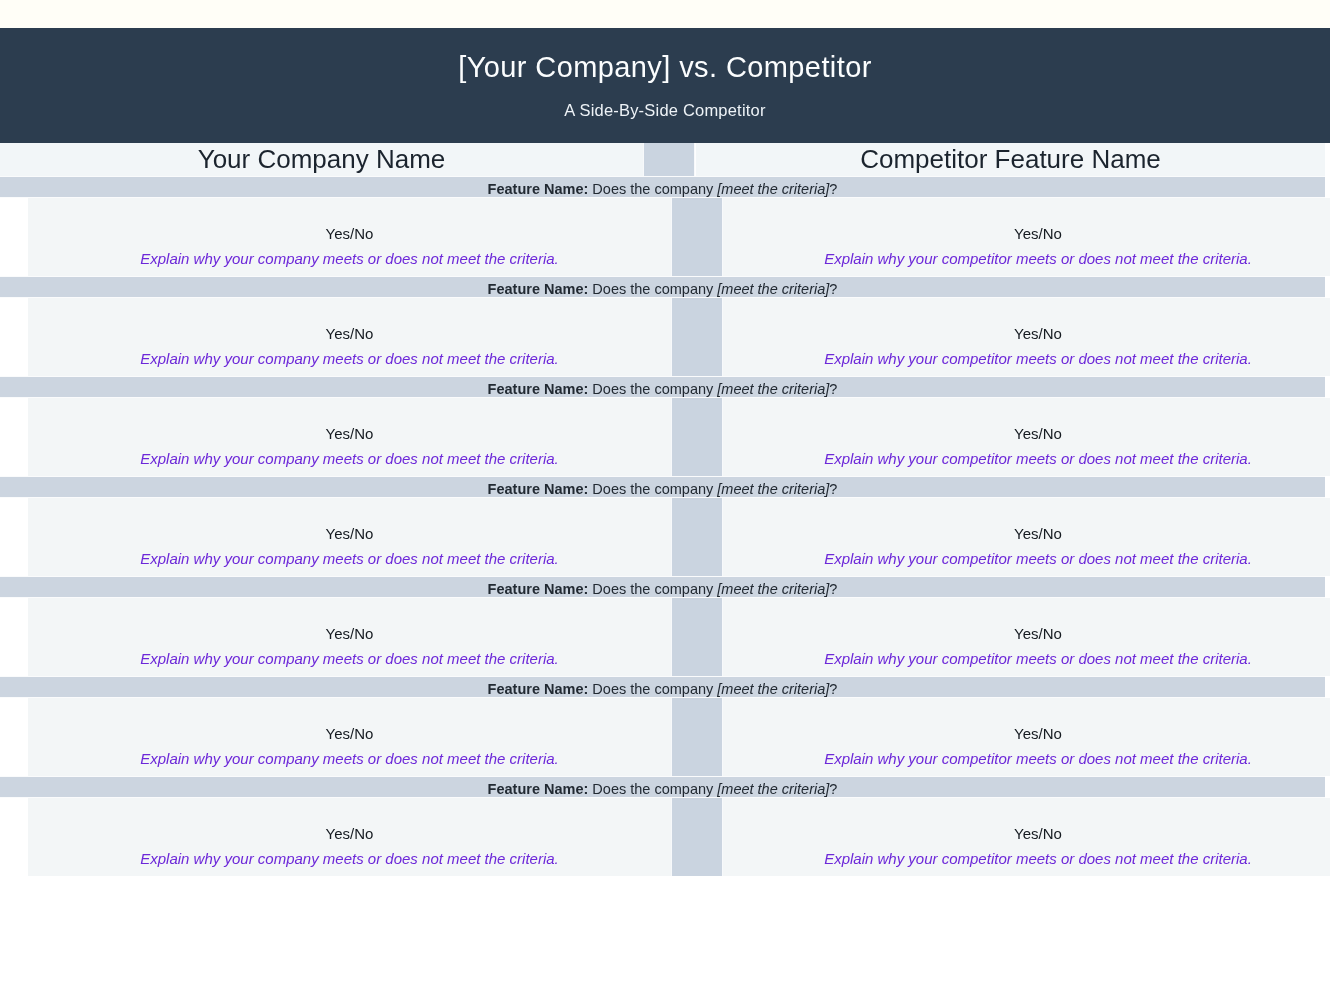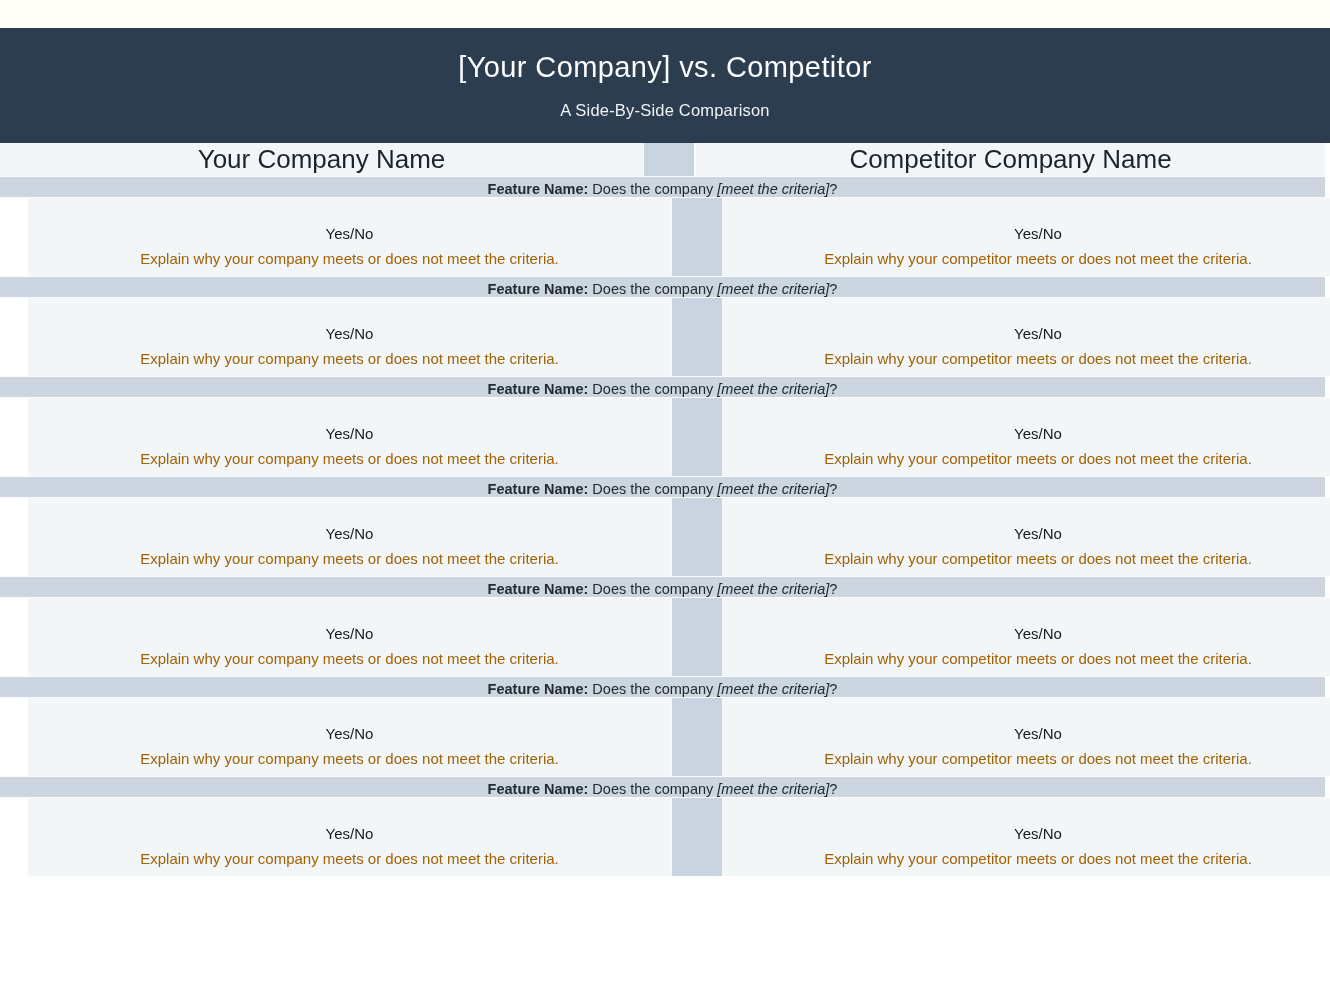--- a/index.html
+++ b/index.html
@@ -82,43 +82,44 @@
     align-items: center;
     justify-content: space-between;
     padding: 27px 10px 9px 10px;
   }
   .yesno {
     font-size: 15px;
     color: #141a20;
   }
   .explain {
     font-size: 15px;
-    color: #a16207;
+    font-style: italic;
+    color: #6d28d9;
     text-align: center;
   }
   .bottom-strip { height: 40px; background: #ffffff; }
 </style>
 </head>
 <body>
 
 <div class="page">
 
   <div class="top-strip"></div>
 
   <header class="hero">
     <h1>[Your Company] vs. Competitor</h1>
-    <p>A Side-By-Side Comparison</p>
+    <p>A Side-By-Side Competitor</p>
   </header>
 
   <div class="table-area">
 
     <div class="grid-row col-header-row">
       <div class="col-header-cell">Your Company Name</div>
       <div class="gutter"></div>
-      <div class="col-header-cell">Competitor Company Name</div>
+      <div class="col-header-cell">Competitor Feature Name</div>
     </div>
 
     <div id="sections">
       <section>
         <div class="band">
           <span class="b">Feature Name:</span><span> Does the company </span><span class="i">[meet the criteria]</span><span>?</span>
         </div>
         <div class="grid-row content-row">
           <div class="cell">
             <span class="yesno">Yes/No</span>

